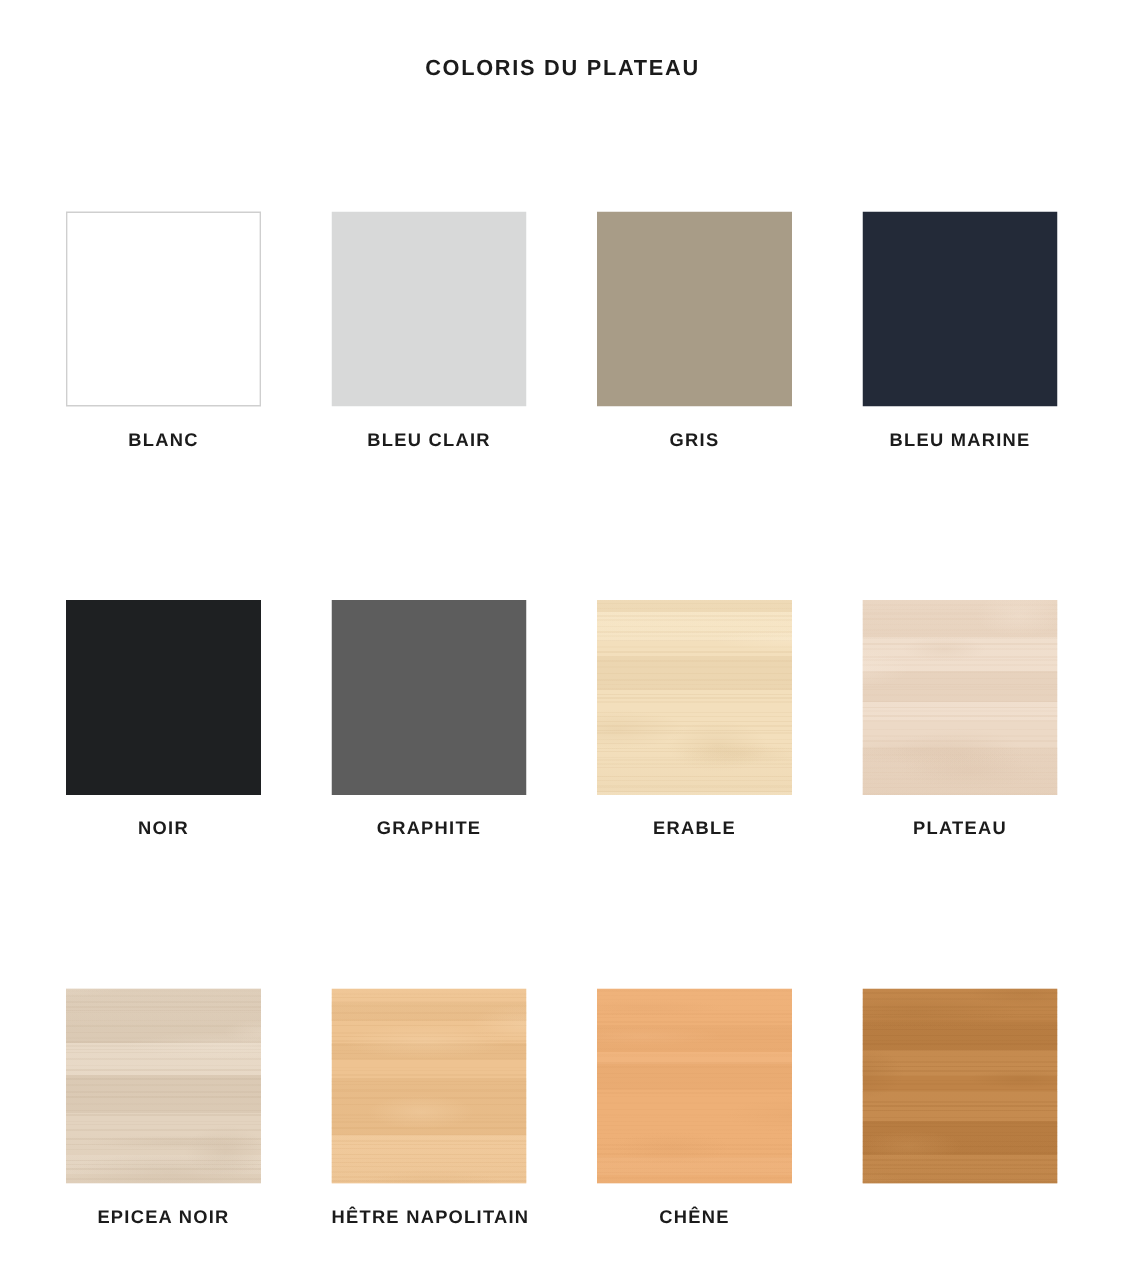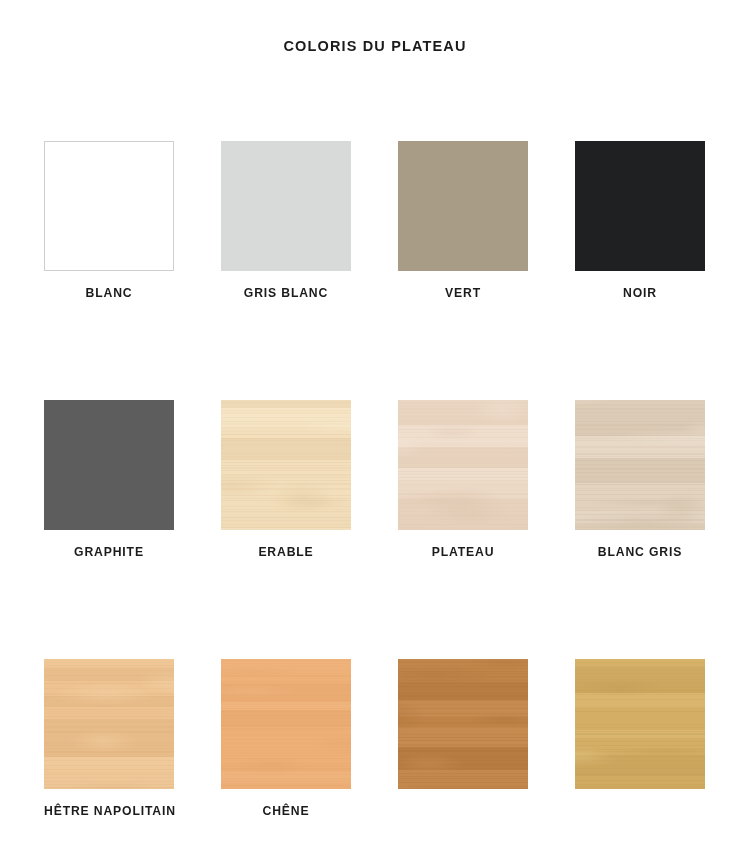--- a/index.html
+++ b/index.html
@@ -104,27 +104,33 @@
       <div class="cell">
         <div class="swatch bordered" style="border-color: rgb(207, 207, 207);">
           <div class="fill" style="background: rgb(255, 255, 255);"></div>
         </div>
         <div class="caption">BLANC</div>
       </div>
       <div class="cell">
         <div class="swatch">
           <div class="fill" style="background: rgb(216, 217, 217);"></div>
         </div>
-        <div class="caption">GRIS BLANC</div>
+        <div class="caption">BLEU CLAIR</div>
       </div>
       <div class="cell">
         <div class="swatch">
           <div class="fill" style="background: rgb(168, 156, 135);"></div>
         </div>
-        <div class="caption">VERT</div>
+        <div class="caption">GRIS</div>
+      </div>
+      <div class="cell">
+        <div class="swatch">
+          <div class="fill" style="background: rgb(35, 42, 56);"></div>
+        </div>
+        <div class="caption">BLEU MARINE</div>
       </div>
       <div class="cell">
         <div class="swatch">
           <div class="fill" style="background: rgb(30, 32, 34);"></div>
         </div>
         <div class="caption">NOIR</div>
       </div>
       <div class="cell">
         <div class="swatch">
           <div class="fill" style="background: rgb(93, 93, 93);"></div>
@@ -152,21 +158,21 @@
         <div class="caption">PLATEAU</div>
       </div>
       <div class="cell">
         <div class="swatch">
           <div class="fill" style="background: rgb(227, 211, 191);"></div>
           <div class="grain-bands" style="background: linear-gradient(rgba(200, 180, 156, 0.3) 0%, rgba(200, 180, 156, 0.3) 19.35%, rgba(200, 180, 156, 0.3) 19.35%, rgba(200, 180, 156, 0.3) 27.99%, rgba(240, 228, 213, 0.34) 27.99%, rgba(240, 228, 213, 0.34) 44.46%, rgba(200, 180, 156, 0.3) 44.46%, rgba(200, 180, 156, 0.3) 63.71%, rgba(0, 0, 0, 0) 63.71%, rgba(0, 0, 0, 0) 70.65%, rgba(0, 0, 0, 0) 70.65%, rgba(0, 0, 0, 0) 85.35%, rgba(240, 228, 213, 0.34) 85.35%, rgba(240, 228, 213, 0.34) 94.97%, rgba(0, 0, 0, 0) 94.97%, rgba(0, 0, 0, 0) 100%);"></div>
           <div class="grain-lines" style="background: linear-gradient(rgba(0, 0, 0, 0) 0%, rgba(0, 0, 0, 0) 0.76%, rgba(200, 180, 156, 0.1) 0.76%, rgba(200, 180, 156, 0.1) 1.67%, rgba(0, 0, 0, 0) 1.67%, rgba(0, 0, 0, 0) 3.26%, rgba(200, 180, 156, 0.192) 3.26%, rgba(200, 180, 156, 0.192) 4.25%, rgba(0, 0, 0, 0) 4.25%, rgba(0, 0, 0, 0) 6.49%, rgba(200, 180, 156, 0.294) 6.49%, rgba(200, 180, 156, 0.294) 7.48%, rgba(0, 0, 0, 0) 7.48%, rgba(0, 0, 0, 0) 9.05%, rgba(200, 180, 156, 0.27) 9.05%, rgba(200, 180, 156, 0.27) 9.96%, rgba(0, 0, 0, 0) 9.96%, rgba(0, 0, 0, 0) 11.2%, rgba(200, 180, 156, 0.298) 11.2%, rgba(200, 180, 156, 0.298) 11.54%, rgba(0, 0, 0, 0) 11.54%, rgba(0, 0, 0, 0) 12.28%, rgba(200, 180, 156, 0.118) 12.28%, rgba(200, 180, 156, 0.118) 12.8%, rgba(0, 0, 0, 0) 12.8%, rgba(0, 0, 0, 0) 13.9%, rgba(200, 180, 156, 0.192) 13.9%, rgba(200, 180, 156, 0.192) 14.3%, rgba(0, 0, 0, 0) 14.3%, rgba(0, 0, 0, 0) 15.93%, rgba(200, 180, 156, 0.13) 15.93%, rgba(200, 180, 156, 0.13) 16.6%, rgba(0, 0, 0, 0) 16.6%, rgba(0, 0, 0, 0) 18.82%, rgba(200, 180, 156, 0.24) 18.82%, rgba(200, 180, 156, 0.24) 19.89%, rgba(0, 0, 0, 0) 19.89%, rgba(0, 0, 0, 0) 22.47%, rgba(200, 180, 156, 0.2) 22.47%, rgba(200, 180, 156, 0.2) 22.84%, rgba(0, 0, 0, 0) 22.84%, rgba(0, 0, 0, 0) 25.12%, rgba(200, 180, 156, 0.1) 25.12%, rgba(200, 180, 156, 0.1) 26.11%, rgba(0, 0, 0, 0) 26.11%, rgba(0, 0, 0, 0) 26.91%, rgba(200, 180, 156, 0.255) 26.91%, rgba(200, 180, 156, 0.255) 27.9%, rgba(0, 0, 0, 0) 27.9%, rgba(0, 0, 0, 0) 29.08%, rgba(200, 180, 156, 0.157) 29.08%, rgba(200, 180, 156, 0.157) 29.96%, rgba(0, 0, 0, 0) 29.96%, rgba(0, 0, 0, 0) 30.82%, rgba(200, 180, 156, 0.184) 30.82%, rgba(200, 180, 156, 0.184) 31.56%, rgba(0, 0, 0, 0) 31.56%, rgba(0, 0, 0, 0) 32.72%, rgba(200, 180, 156, 0.19) 32.72%, rgba(200, 180, 156, 0.19) 33.3%, rgba(0, 0, 0, 0) 33.3%, rgba(0, 0, 0, 0) 35.53%, rgba(200, 180, 156, 0.176) 35.53%, rgba(200, 180, 156, 0.176) 36.58%, rgba(0, 0, 0, 0) 36.58%, rgba(0, 0, 0, 0) 39.14%, rgba(200, 180, 156, 0.106) 39.14%, rgba(200, 180, 156, 0.106) 39.99%, rgba(0, 0, 0, 0) 39.99%, rgba(0, 0, 0, 0) 41.04%, rgba(200, 180, 156, 0.255) 41.04%, rgba(200, 180, 156, 0.255) 42.2%, rgba(0, 0, 0, 0) 42.2%, rgba(0, 0, 0, 0) 43.12%, rgba(200, 180, 156, 0.176) 43.12%, rgba(200, 180, 156, 0.176) 43.55%, rgba(0, 0, 0, 0) 43.55%, rgba(0, 0, 0, 0) 45.95%, rgba(200, 180, 156, 0.298) 45.95%, rgba(200, 180, 156, 0.298) 46.77%, rgba(0, 0, 0, 0) 46.77%, rgba(0, 0, 0, 0) 49.22%, rgba(200, 180, 156, 0.192) 49.22%, rgba(200, 180, 156, 0.192) 50.07%, rgba(0, 0, 0, 0) 50.07%, rgba(0, 0, 0, 0) 51.44%, rgba(200, 180, 156, 0.282) 51.44%, rgba(200, 180, 156, 0.282) 51.74%, rgba(0, 0, 0, 0) 51.74%, rgba(0, 0, 0, 0) 52.63%, rgba(200, 180, 156, 0.255) 52.63%, rgba(200, 180, 156, 0.255) 53.6%, rgba(0, 0, 0, 0) 53.6%, rgba(0, 0, 0, 0) 55.32%, rgba(200, 180, 156, 0.294) 55.32%, rgba(200, 180, 156, 0.294) 56.17%, rgba(0, 0, 0, 0) 56.17%, rgba(0, 0, 0, 0) 58.75%, rgba(200, 180, 156, 0.125) 58.75%, rgba(200, 180, 156, 0.125) 59.89%, rgba(0, 0, 0, 0) 59.89%, rgba(0, 0, 0, 0) 62.32%, rgba(200, 180, 156, 0.224) 62.32%, rgba(200, 180, 156, 0.224) 62.89%, rgba(0, 0, 0, 0) 62.89%, rgba(0, 0, 0, 0) 64.57%, rgba(200, 180, 156, 0.28) 64.57%, rgba(200, 180, 156, 0.28) 65.62%, rgba(0, 0, 0, 0) 65.62%, rgba(0, 0, 0, 0) 68.04%, rgba(200, 180, 156, 0.125) 68.04%, rgba(200, 180, 156, 0.125) 68.44%, rgba(0, 0, 0, 0) 68.44%, rgba(0, 0, 0, 0) 69.48%, rgba(200, 180, 156, 0.17) 69.48%, rgba(200, 180, 156, 0.17) 70.18%, rgba(0, 0, 0, 0) 70.18%, rgba(0, 0, 0, 0) 72.13%, rgba(200, 180, 156, 0.24) 72.13%, rgba(200, 180, 156, 0.24) 73.07%, rgba(0, 0, 0, 0) 73.07%, rgba(0, 0, 0, 0) 75.49%, rgba(200, 180, 156, 0.114) 75.49%, rgba(200, 180, 156, 0.114) 75.83%, rgba(0, 0, 0, 0) 75.83%, rgba(0, 0, 0, 0) 76.77%, rgba(200, 180, 156, 0.267) 76.77%, rgba(200, 180, 156, 0.267) 77.55%, rgba(0, 0, 0, 0) 77.55%, rgba(0, 0, 0, 0) 79.73%, rgba(200, 180, 156, 0.282) 79.73%, rgba(200, 180, 156, 0.282) 80.21%, rgba(0, 0, 0, 0) 80.21%, rgba(0, 0, 0, 0) 82.31%, rgba(200, 180, 156, 0.173) 82.31%, rgba(200, 180, 156, 0.173) 82.94%, rgba(0, 0, 0, 0) 82.94%, rgba(0, 0, 0, 0) 84.68%, rgba(200, 180, 156, 0.157) 84.68%, rgba(200, 180, 156, 0.157) 85.09%, rgba(0, 0, 0, 0) 85.09%, rgba(0, 0, 0, 0) 87.87%, rgba(200, 180, 156, 0.28) 87.87%, rgba(200, 180, 156, 0.28) 88.68%, rgba(0, 0, 0, 0) 88.68%, rgba(0, 0, 0, 0) 89.93%, rgba(200, 180, 156, 0.22) 89.93%, rgba(200, 180, 156, 0.22) 90.34%, rgba(0, 0, 0, 0) 90.34%, rgba(0, 0, 0, 0) 91.92%, rgba(200, 180, 156, 0.282) 91.92%, rgba(200, 180, 156, 0.282) 93.04%, rgba(0, 0, 0, 0) 93.04%, rgba(0, 0, 0, 0) 95.41%, rgba(200, 180, 156, 0.165) 95.41%, rgba(200, 180, 156, 0.165) 95.88%, rgba(0, 0, 0, 0) 95.88%, rgba(0, 0, 0, 0) 97.04%, rgba(200, 180, 156, 0.208) 97.04%, rgba(200, 180, 156, 0.208) 98.11%, rgba(0, 0, 0, 0) 98.11%, rgba(0, 0, 0, 0) 99.51%, rgba(200, 180, 156, 0.25) 99.51%, rgba(200, 180, 156, 0.25) 99.87%, rgba(0, 0, 0, 0) 99.87%, rgba(0, 0, 0, 0) 100%, rgba(200, 180, 156, 0.11) 100%, rgba(200, 180, 156, 0.11) 100%);"></div>
           <div class="grain-lines" style="background: radial-gradient(28.7% 18.4% at 81.9% 83.5%, rgba(200, 180, 156, 0.3) 0%, rgba(0, 0, 0, 0) 72%), radial-gradient(57.6% 11.9% at -8.7% -3.3%, rgba(240, 228, 213, 0.32) 0%, rgba(0, 0, 0, 0) 72%), radial-gradient(66.8% 5.1% at 57.4% 78.9%, rgba(200, 180, 156, 0.3) 0%, rgba(0, 0, 0, 0) 72%), radial-gradient(26.3% 8.9% at 100% 22.3%, rgba(240, 228, 213, 0.32) 0%, rgba(0, 0, 0, 0) 72%), radial-gradient(72.4% 13.5% at 53.5% 94.1%, rgba(200, 180, 156, 0.3) 0%, rgba(0, 0, 0, 0) 72%), radial-gradient(78.9% 9.8% at 85.6% 29.1%, rgba(240, 228, 213, 0.32) 0%, rgba(0, 0, 0, 0) 72%);"></div>
           <div class="grain-lines" style="background: linear-gradient(rgba(240, 228, 213, 0.18) 0%, rgba(0, 0, 0, 0) 22%, rgba(0, 0, 0, 0) 74%, rgba(200, 180, 156, 0.16) 100%);"></div>
         </div>
-        <div class="caption">BLANC GRIS</div>
+        <div class="caption">EPICEA NOIR</div>
       </div>
       <div class="cell">
         <div class="swatch">
           <div class="fill" style="background: rgb(238, 195, 145);"></div>
           <div class="grain-bands" style="background: linear-gradient(rgba(0, 0, 0, 0) 0%, rgba(0, 0, 0, 0) 7.04%, rgba(217, 170, 116, 0.3) 7.04%, rgba(217, 170, 116, 0.3) 16.63%, rgba(0, 0, 0, 0) 16.63%, rgba(0, 0, 0, 0) 28.16%, rgba(217, 170, 116, 0.3) 28.16%, rgba(217, 170, 116, 0.3) 36.6%, rgba(0, 0, 0, 0) 36.6%, rgba(0, 0, 0, 0) 46.05%, rgba(217, 170, 116, 0.3) 46.05%, rgba(217, 170, 116, 0.3) 62.38%, rgba(217, 170, 116, 0.3) 62.38%, rgba(217, 170, 116, 0.3) 75.3%, rgba(247, 217, 179, 0.34) 75.3%, rgba(247, 217, 179, 0.34) 90.16%, rgba(247, 217, 179, 0.34) 90.16%, rgba(247, 217, 179, 0.34) 100%);"></div>
           <div class="grain-lines" style="background: linear-gradient(rgba(0, 0, 0, 0) 0%, rgba(0, 0, 0, 0) 2.26%, rgba(217, 170, 116, 0.114) 2.26%, rgba(217, 170, 116, 0.114) 3.29%, rgba(0, 0, 0, 0) 3.29%, rgba(0, 0, 0, 0) 4.59%, rgba(217, 170, 116, 0.263) 4.59%, rgba(217, 170, 116, 0.263) 5.12%, rgba(0, 0, 0, 0) 5.12%, rgba(0, 0, 0, 0) 6.36%, rgba(217, 170, 116, 0.157) 6.36%, rgba(217, 170, 116, 0.157) 7.06%, rgba(0, 0, 0, 0) 7.06%, rgba(0, 0, 0, 0) 8.52%, rgba(217, 170, 116, 0.176) 8.52%, rgba(217, 170, 116, 0.176) 9.57%, rgba(0, 0, 0, 0) 9.57%, rgba(0, 0, 0, 0) 12.21%, rgba(217, 170, 116, 0.28) 12.21%, rgba(217, 170, 116, 0.28) 13.09%, rgba(0, 0, 0, 0) 13.09%, rgba(0, 0, 0, 0) 15.89%, rgba(217, 170, 116, 0.15) 15.89%, rgba(217, 170, 116, 0.15) 16.67%, rgba(0, 0, 0, 0) 16.67%, rgba(0, 0, 0, 0) 18.5%, rgba(217, 170, 116, 0.275) 18.5%, rgba(217, 170, 116, 0.275) 19.46%, rgba(0, 0, 0, 0) 19.46%, rgba(0, 0, 0, 0) 22.24%, rgba(217, 170, 116, 0.16) 22.24%, rgba(217, 170, 116, 0.16) 23.1%, rgba(0, 0, 0, 0) 23.1%, rgba(0, 0, 0, 0) 24.5%, rgba(217, 170, 116, 0.25) 24.5%, rgba(217, 170, 116, 0.25) 24.8%, rgba(0, 0, 0, 0) 24.8%, rgba(0, 0, 0, 0) 26.38%, rgba(217, 170, 116, 0.196) 26.38%, rgba(217, 170, 116, 0.196) 27.43%, rgba(0, 0, 0, 0) 27.43%, rgba(0, 0, 0, 0) 28.51%, rgba(217, 170, 116, 0.23) 28.51%, rgba(217, 170, 116, 0.23) 29.36%, rgba(0, 0, 0, 0) 29.36%, rgba(0, 0, 0, 0) 31.57%, rgba(217, 170, 116, 0.11) 31.57%, rgba(217, 170, 116, 0.11) 32.01%, rgba(0, 0, 0, 0) 32.01%, rgba(0, 0, 0, 0) 32.94%, rgba(217, 170, 116, 0.263) 32.94%, rgba(217, 170, 116, 0.263) 33.36%, rgba(0, 0, 0, 0) 33.36%, rgba(0, 0, 0, 0) 35.68%, rgba(217, 170, 116, 0.176) 35.68%, rgba(217, 170, 116, 0.176) 36.39%, rgba(0, 0, 0, 0) 36.39%, rgba(0, 0, 0, 0) 38.63%, rgba(217, 170, 116, 0.184) 38.63%, rgba(217, 170, 116, 0.184) 38.96%, rgba(0, 0, 0, 0) 38.96%, rgba(0, 0, 0, 0) 40.24%, rgba(217, 170, 116, 0.1) 40.24%, rgba(217, 170, 116, 0.1) 40.8%, rgba(0, 0, 0, 0) 40.8%, rgba(0, 0, 0, 0) 41.89%, rgba(217, 170, 116, 0.137) 41.89%, rgba(217, 170, 116, 0.137) 42.29%, rgba(0, 0, 0, 0) 42.29%, rgba(0, 0, 0, 0) 43.82%, rgba(217, 170, 116, 0.2) 43.82%, rgba(217, 170, 116, 0.2) 44.91%, rgba(0, 0, 0, 0) 44.91%, rgba(0, 0, 0, 0) 47.32%, rgba(217, 170, 116, 0.22) 47.32%, rgba(217, 170, 116, 0.22) 48.18%, rgba(0, 0, 0, 0) 48.18%, rgba(0, 0, 0, 0) 49.14%, rgba(217, 170, 116, 0.2) 49.14%, rgba(217, 170, 116, 0.2) 49.56%, rgba(0, 0, 0, 0) 49.56%, rgba(0, 0, 0, 0) 51.72%, rgba(217, 170, 116, 0.208) 51.72%, rgba(217, 170, 116, 0.208) 52.9%, rgba(0, 0, 0, 0) 52.9%, rgba(0, 0, 0, 0) 55.65%, rgba(217, 170, 116, 0.275) 55.65%, rgba(217, 170, 116, 0.275) 56.74%, rgba(0, 0, 0, 0) 56.74%, rgba(0, 0, 0, 0) 59.22%, rgba(217, 170, 116, 0.27) 59.22%, rgba(217, 170, 116, 0.27) 59.59%, rgba(0, 0, 0, 0) 59.59%, rgba(0, 0, 0, 0) 62.08%, rgba(217, 170, 116, 0.208) 62.08%, rgba(217, 170, 116, 0.208) 62.55%, rgba(0, 0, 0, 0) 62.55%, rgba(0, 0, 0, 0) 64.13%, rgba(217, 170, 116, 0.16) 64.13%, rgba(217, 170, 116, 0.16) 65.31%, rgba(0, 0, 0, 0) 65.31%, rgba(0, 0, 0, 0) 66.35%, rgba(217, 170, 116, 0.196) 66.35%, rgba(217, 170, 116, 0.196) 66.69%, rgba(0, 0, 0, 0) 66.69%, rgba(0, 0, 0, 0) 68.18%, rgba(217, 170, 116, 0.2) 68.18%, rgba(217, 170, 116, 0.2) 69%, rgba(0, 0, 0, 0) 69%, rgba(0, 0, 0, 0) 70.82%, rgba(217, 170, 116, 0.286) 70.82%, rgba(217, 170, 116, 0.286) 71.97%, rgba(0, 0, 0, 0) 71.97%, rgba(0, 0, 0, 0) 74.58%, rgba(217, 170, 116, 0.14) 74.58%, rgba(217, 170, 116, 0.14) 75.7%, rgba(0, 0, 0, 0) 75.7%, rgba(0, 0, 0, 0) 77.56%, rgba(217, 170, 116, 0.19) 77.56%, rgba(217, 170, 116, 0.19) 78.63%, rgba(0, 0, 0, 0) 78.63%, rgba(0, 0, 0, 0) 79.69%, rgba(217, 170, 116, 0.216) 79.69%, rgba(217, 170, 116, 0.216) 80.38%, rgba(0, 0, 0, 0) 80.38%, rgba(0, 0, 0, 0) 81.55%, rgba(217, 170, 116, 0.196) 81.55%, rgba(217, 170, 116, 0.196) 82.44%, rgba(0, 0, 0, 0) 82.44%, rgba(0, 0, 0, 0) 84.83%, rgba(217, 170, 116, 0.247) 84.83%, rgba(217, 170, 116, 0.247) 85.51%, rgba(0, 0, 0, 0) 85.51%, rgba(0, 0, 0, 0) 87.01%, rgba(217, 170, 116, 0.165) 87.01%, rgba(217, 170, 116, 0.165) 87.52%, rgba(0, 0, 0, 0) 87.52%, rgba(0, 0, 0, 0) 88.83%, rgba(217, 170, 116, 0.227) 88.83%, rgba(217, 170, 116, 0.227) 89.4%, rgba(0, 0, 0, 0) 89.4%, rgba(0, 0, 0, 0) 91.03%, rgba(217, 170, 116, 0.176) 91.03%, rgba(217, 170, 116, 0.176) 91.39%, rgba(0, 0, 0, 0) 91.39%, rgba(0, 0, 0, 0) 93.5%, rgba(217, 170, 116, 0.15) 93.5%, rgba(217, 170, 116, 0.15) 94.69%, rgba(0, 0, 0, 0) 94.69%, rgba(0, 0, 0, 0) 95.91%, rgba(217, 170, 116, 0.173) 95.91%, rgba(217, 170, 116, 0.173) 96.98%, rgba(0, 0, 0, 0) 96.98%, rgba(0, 0, 0, 0) 98.34%, rgba(217, 170, 116, 0.267) 98.34%, rgba(217, 170, 116, 0.267) 99%, rgba(0, 0, 0, 0) 99%, rgba(0, 0, 0, 0) 100%, rgba(217, 170, 116, 0.133) 100%, rgba(217, 170, 116, 0.133) 100%);"></div>
           <div class="grain-lines" style="background: radial-gradient(36.4% 14.7% at 98.5% 18.5%, rgba(247, 217, 179, 0.32) 0%, rgba(0, 0, 0, 0) 72%), radial-gradient(37.9% 12.3% at 45.9% 63.4%, rgba(247, 217, 179, 0.32) 0%, rgba(0, 0, 0, 0) 72%), radial-gradient(58.9% 12.5% at 47.9% 27.1%, rgba(247, 217, 179, 0.32) 0%, rgba(0, 0, 0, 0) 72%), radial-gradient(53.6% 13.9% at 51.8% 102.8%, rgba(217, 170, 116, 0.3) 0%, rgba(0, 0, 0, 0) 72%);"></div>
           <div class="grain-lines" style="background: linear-gradient(rgba(247, 217, 179, 0.18) 0%, rgba(0, 0, 0, 0) 22%, rgba(0, 0, 0, 0) 74%, rgba(217, 170, 116, 0.16) 100%);"></div>
         </div>
         <div class="caption">HÊTRE NAPOLITAIN</div>

